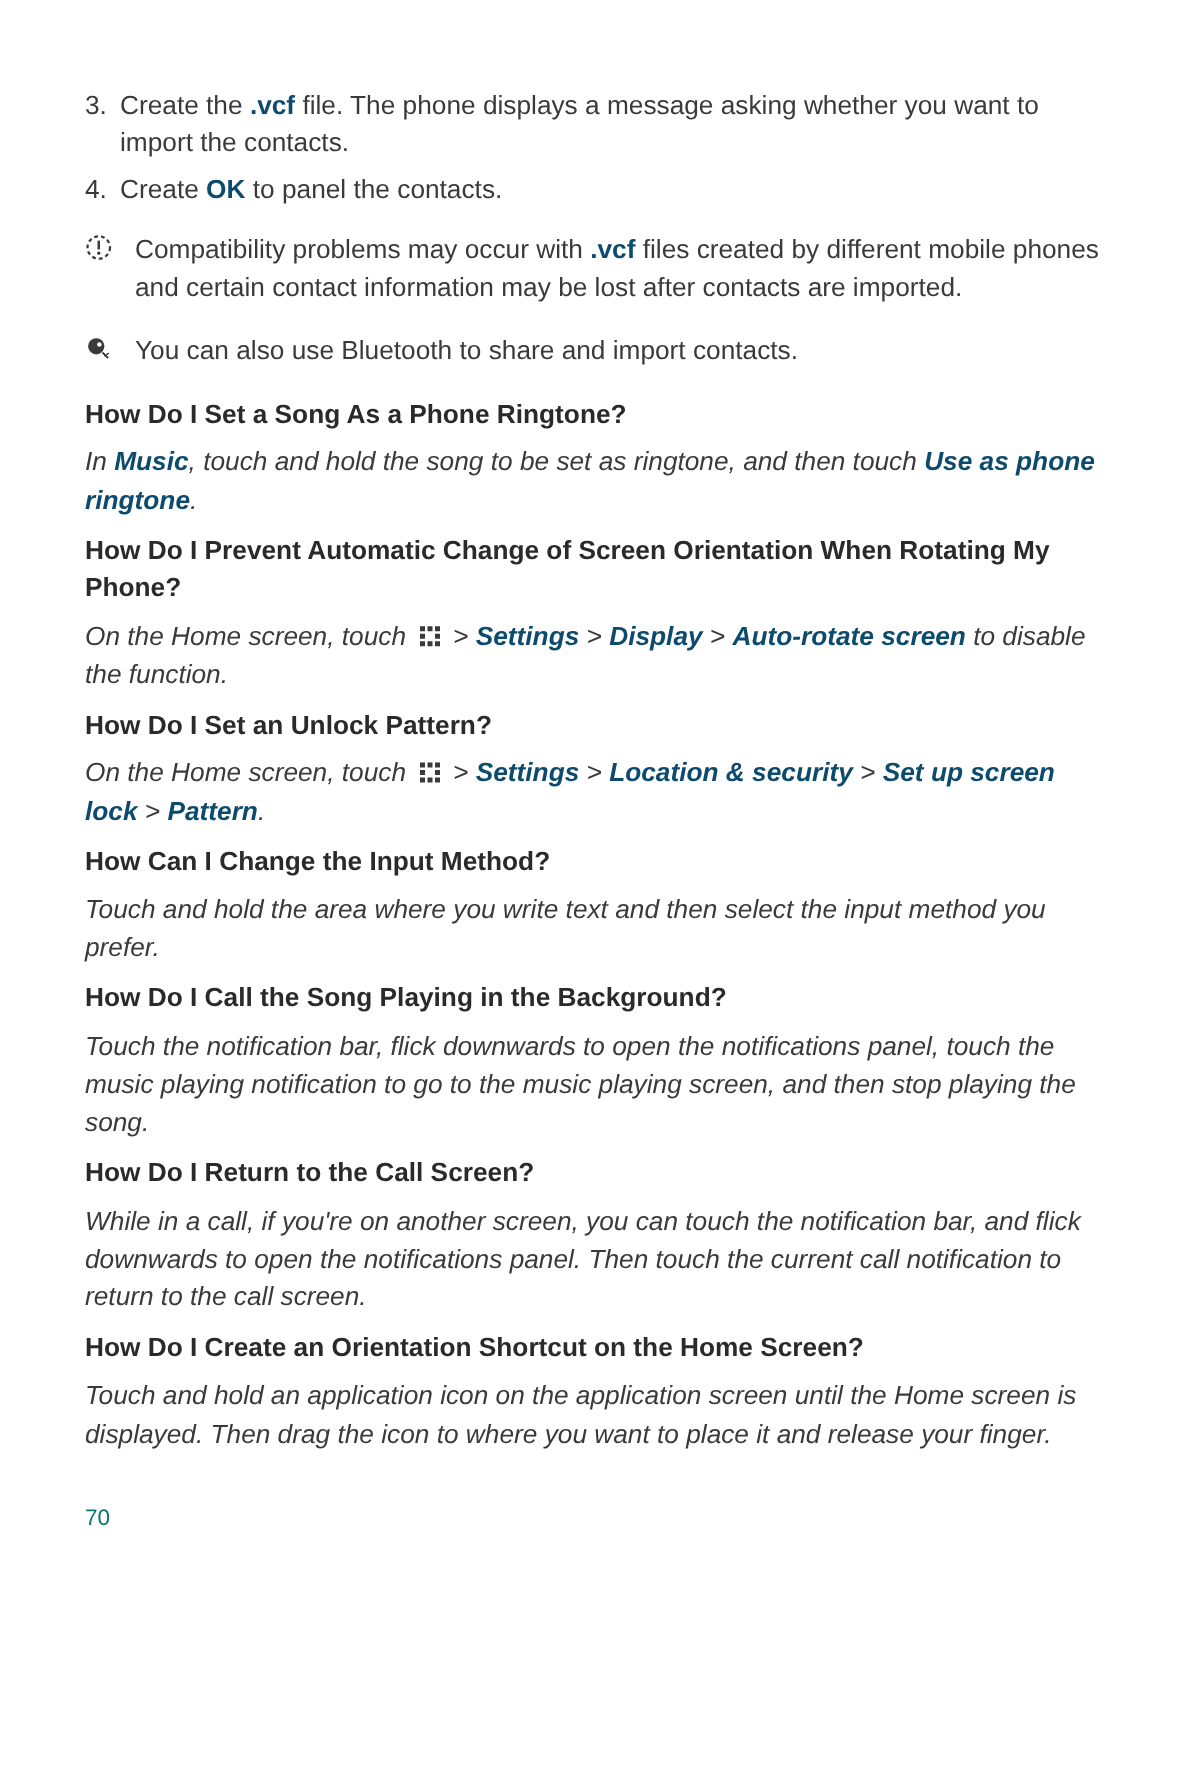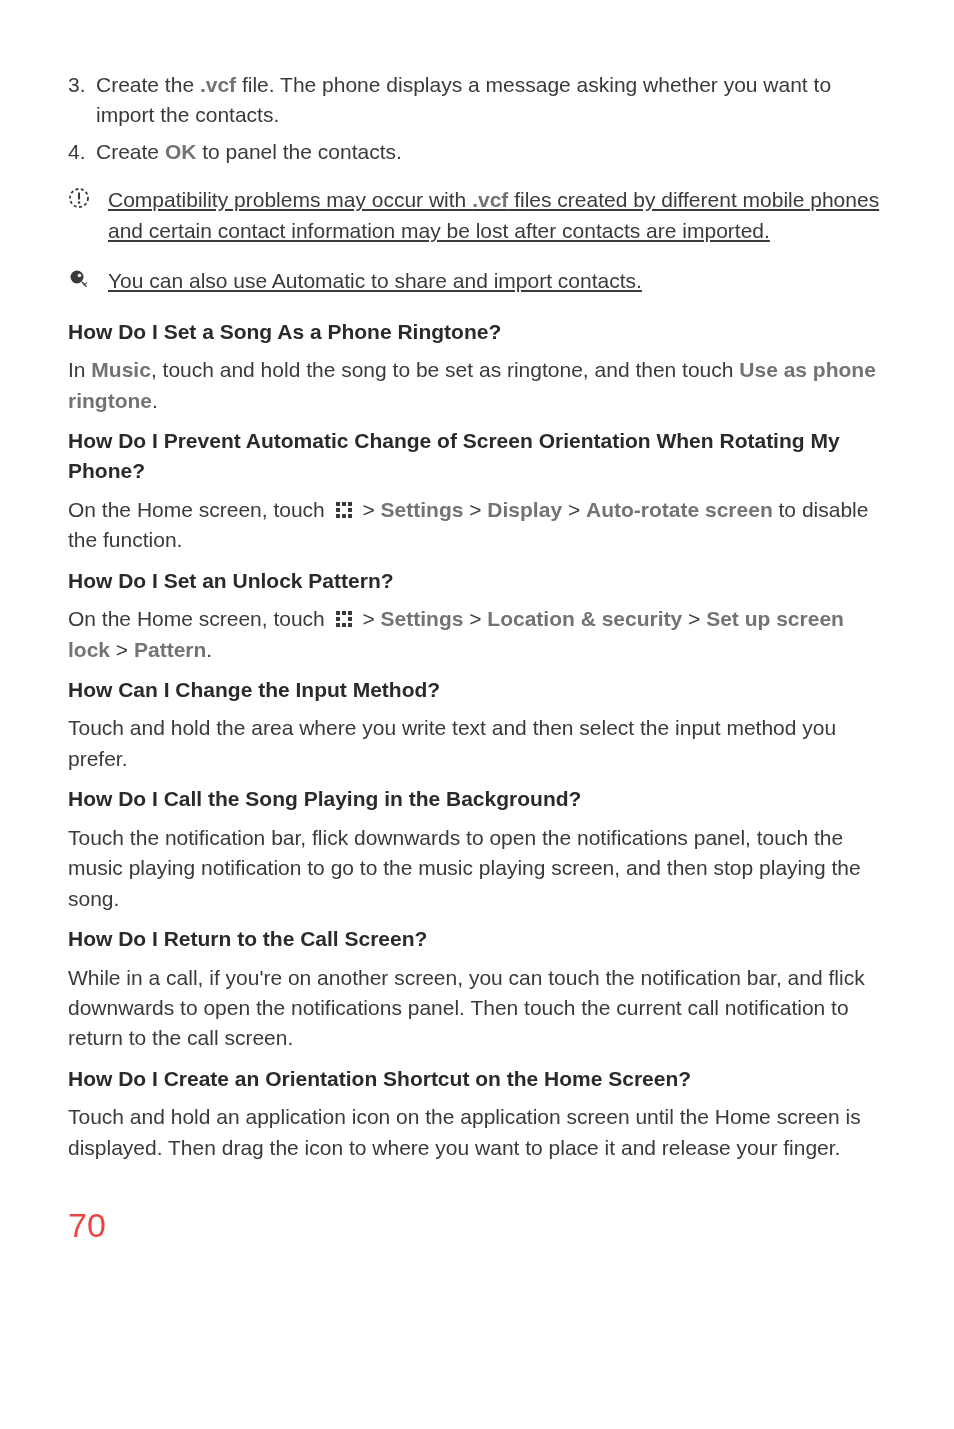--- a/index.html
+++ b/index.html
@@ -33,36 +33,37 @@
     font-size: 21px;
     margin-bottom: 20px;
     align-items: flex-start;
   }
   .note .icon-wrap {
     min-width: 40px;
     display: flex;
     justify-content: flex-start;
     padding-top: 2px;
   }
-  .note .body { flex: 1; text-decoration: underline; }
+  .note .body { flex: 1; }
   h2 {
     font-size: 21px;
     font-weight: bold;
     color: #2a2a2a;
     margin-top: 10px;
     margin-bottom: 8px;
   }
   p {
     font-size: 21px;
     margin-bottom: 8px;
+    font-style: italic;
   }
-  .b { font-weight: bold; color:#737373; }
+  .b { font-weight: bold; color:#0c4a6e; }
   .page-num {
-    font-size: 34px;
-    color: #ef4444;
+    font-size: 18px;
+    color: #0f766e;
     margin-top: 38px;
   }
   .inline-icon {
     display: inline-block;
     vertical-align: -2px;
     margin: 0 4px;
   }
   svg { display: block; }
 </style>
 </head>
@@ -98,21 +99,21 @@
 
 <div class="note">
   <span class="icon-wrap">
     <svg width="22" height="22" viewBox="0 0 22 22">
       <circle cx="9" cy="9" r="6.5" fill="#3a3a3a"></circle>
       <circle cx="11.5" cy="7.5" r="1.8" fill="#fff"></circle>
       <path d="M 14 14 L 18.5 18.5" stroke="#3a3a3a" stroke-width="1.5" fill="none"></path>
       <path d="M 15.5 17 L 19 14.5" stroke="#3a3a3a" stroke-width="1" fill="none"></path>
     </svg>
   </span>
-  <span class="body">You can also use Automatic to share and import contacts.</span>
+  <span class="body">You can also use Bluetooth to share and import contacts.</span>
 </div>
 
 <h2>How Do I Set a Song As a Phone Ringtone?</h2>
 <p>
   <span>In </span><span class="b">Music</span><span>, touch and hold the song to be set as ringtone, and then touch </span><span class="b">Use as phone ringtone</span><span>.</span>
 </p>
 
 <h2>How Do I Prevent Automatic Change of Screen Orientation When Rotating My Phone?</h2>
 <p>
   <span>On the Home screen, touch </span><span class="inline-icon"><svg width="18" height="18" viewBox="0 0 18 18">

